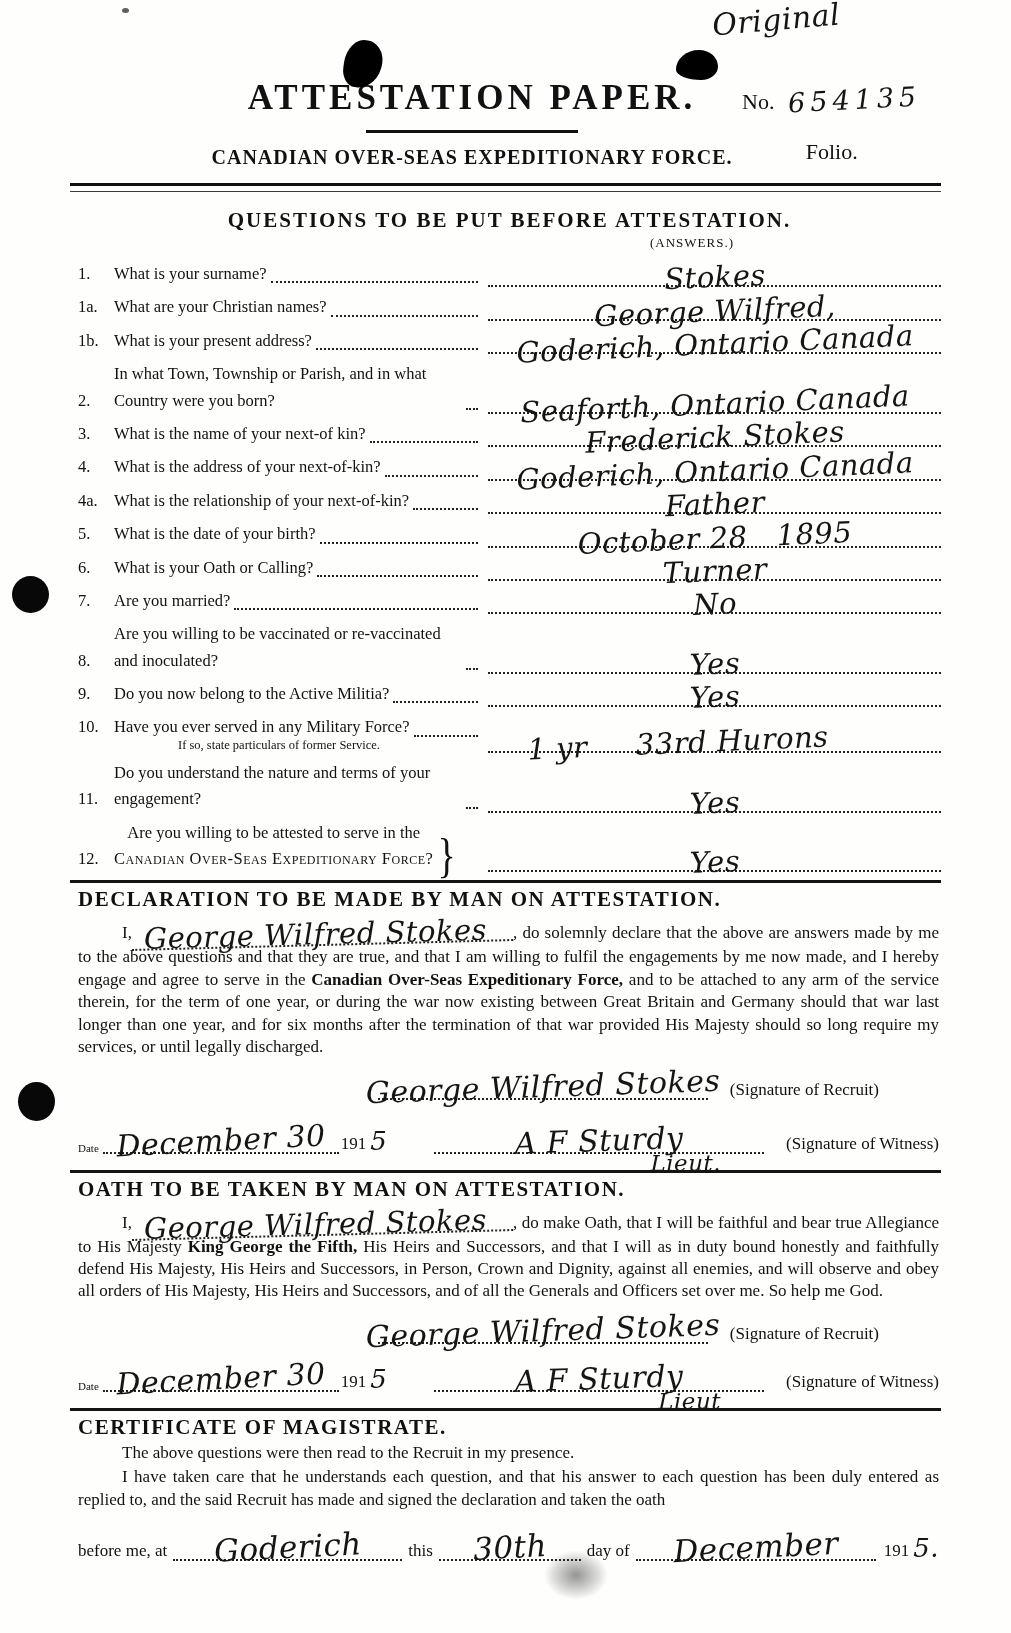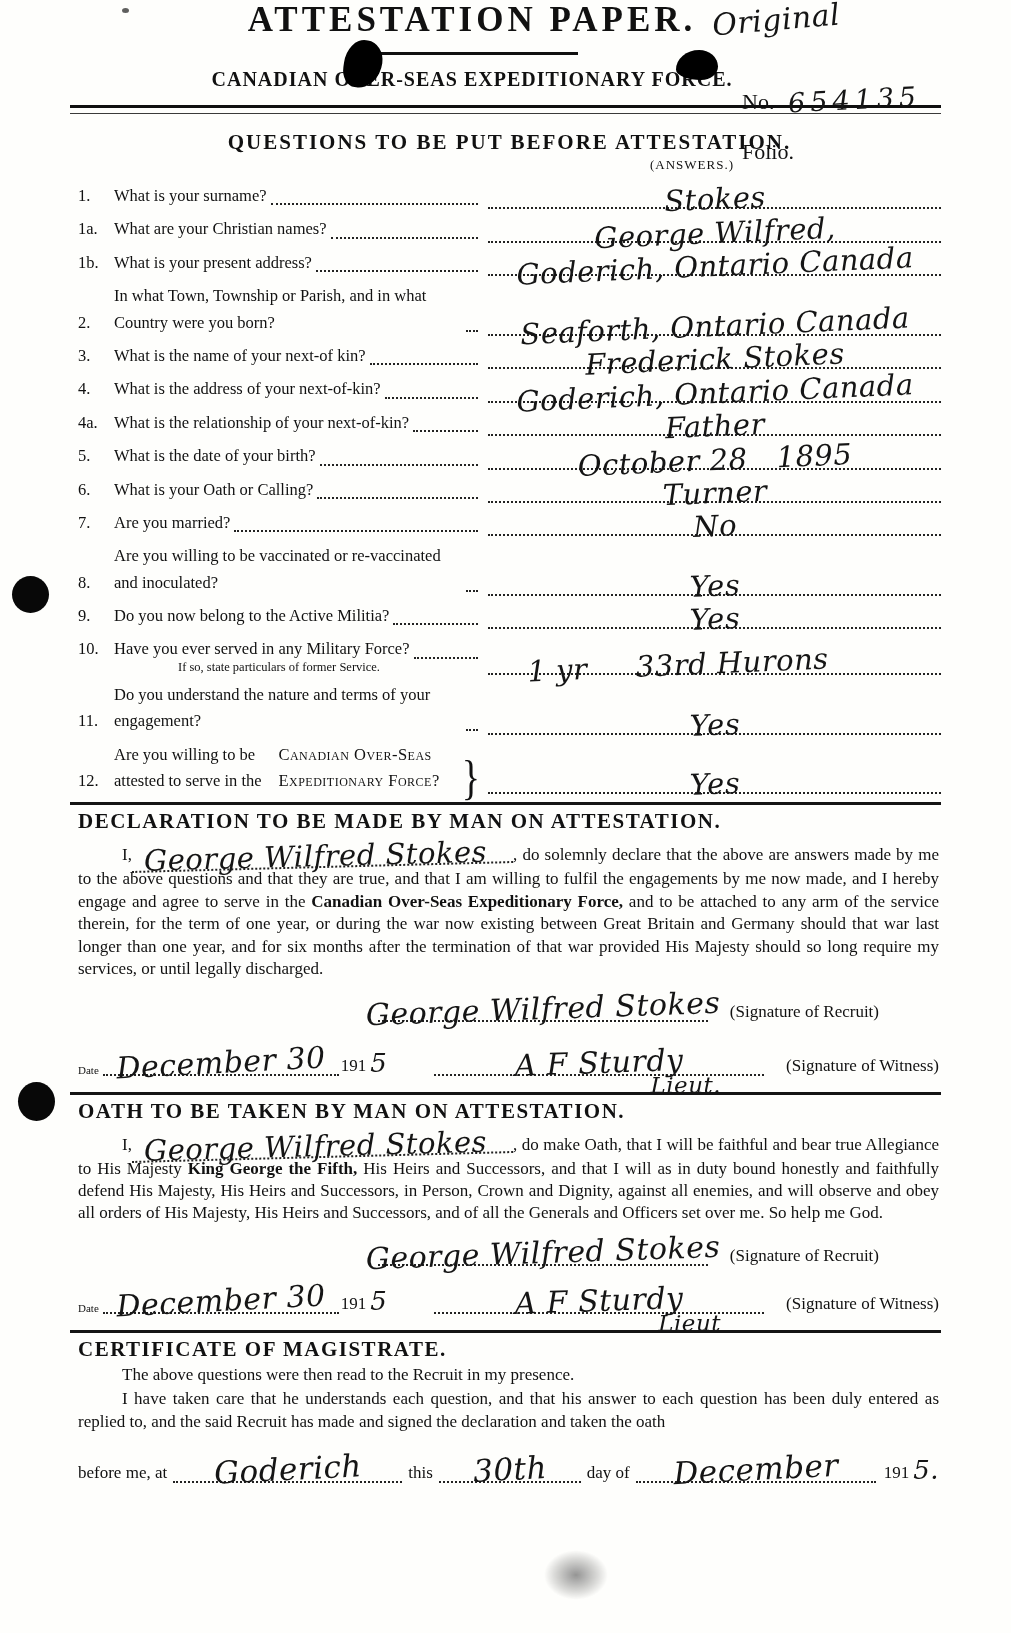--- a/index.html
+++ b/index.html
@@ -18,44 +18,44 @@
     font-style:italic;
     font-weight:400;
     color:#151515;
     letter-spacing:0.5px;
   }
   
   .original-note{position:absolute;top:2px;left:712px;font-size:30px;transform:rotate(-5deg);}
   .ink-blot-1{position:absolute;left:344px;top:40px;width:38px;height:48px;background:#000;border-radius:52% 48% 62% 38% / 55% 45% 60% 40%;transform:rotate(8deg);}
   .ink-blot-2{position:absolute;left:676px;top:50px;width:42px;height:30px;background:#000;border-radius:55% 45% 40% 60% / 65% 55% 45% 35%;}
   .speck{position:absolute;left:122px;top:8px;width:7px;height:5px;background:#2a2a2a;border-radius:50%;opacity:.75;}
-  .title-wrap{margin-left:104px;width:736px;text-align:center;}
+  .title-wrap{padding-top:78px;margin-left:104px;width:736px;text-align:center;}
   .doc-title{font-size:35px;font-weight:bold;letter-spacing:4px;}
   .title-underline{width:212px;height:3px;background:#101010;margin:12px auto 13px auto;}
   .doc-subtitle{font-size:20px;font-weight:bold;letter-spacing:1px;}
-  .no-folio{position:absolute;left:742px;top:84px;font-size:22px;}
+  .no-folio{position:absolute;left:742px;top:84px;font-size:22px;text-align:center;}
   .no-line{display:flex;align-items:baseline;}
   .no-value{font-size:27px;margin-left:14px;transform:rotate(-3deg);letter-spacing:5px;}
   .folio-label{margin-top:24px;}
   
   .rule-double{margin:14px 70px 0 70px;height:5px;border-top:3px solid #0f0f0f;border-bottom:1px solid #3a3a3a;}
   .rule{margin:8px 70px 0 70px;border-top:3px solid #141414;}
   
   .q-section{padding:0 70px 0 78px;}
   .q-heading{margin-top:16px;text-align:center;font-size:21px;font-weight:bold;letter-spacing:2px;}
   .answers-label{padding-left:572px;font-size:13px;margin-top:2px;margin-bottom:10px;letter-spacing:1px;}
   .q-row{display:flex;align-items:flex-end;margin-bottom:7px;}
   .q-cell{width:402px;flex:none;display:flex;align-items:flex-end;}
   .q-cell.q-col{flex-direction:column;align-items:stretch;}
   .q-line{display:flex;align-items:flex-end;}
   .q-num{width:36px;flex:none;font-size:16.5px;line-height:1.6;}
   .q-text{font-size:16.5px;line-height:1.6;}
   .q-leader{flex:1;min-width:12px;border-bottom:2px dotted #222;margin:0 2px 4px 4px;}
   .q-sub{margin-left:36px;font-size:12.5px;text-align:center;width:330px;margin-top:-3px;}
-  .q-stack{display:flex;flex-direction:row;align-items:center;}
+  .q-stack{display:flex;flex-direction:column;align-items:center;}
   .smallcaps{font-variant:small-caps;letter-spacing:0.5px;}
   .brace{font-size:38px;font-weight:300;margin:0 0 -6px 4px;transform:scaleY(1.25);}
   .a-cell{flex:1;position:relative;height:24px;border-bottom:2px dotted #222;margin-left:8px;}
   .a-text{
     position:absolute;left:50%;bottom:-9px;
     transform:translateX(-50%) rotate(-2.5deg);
     font-size:29px;white-space:pre;
   }
   .a-left{left:42%;}
   

